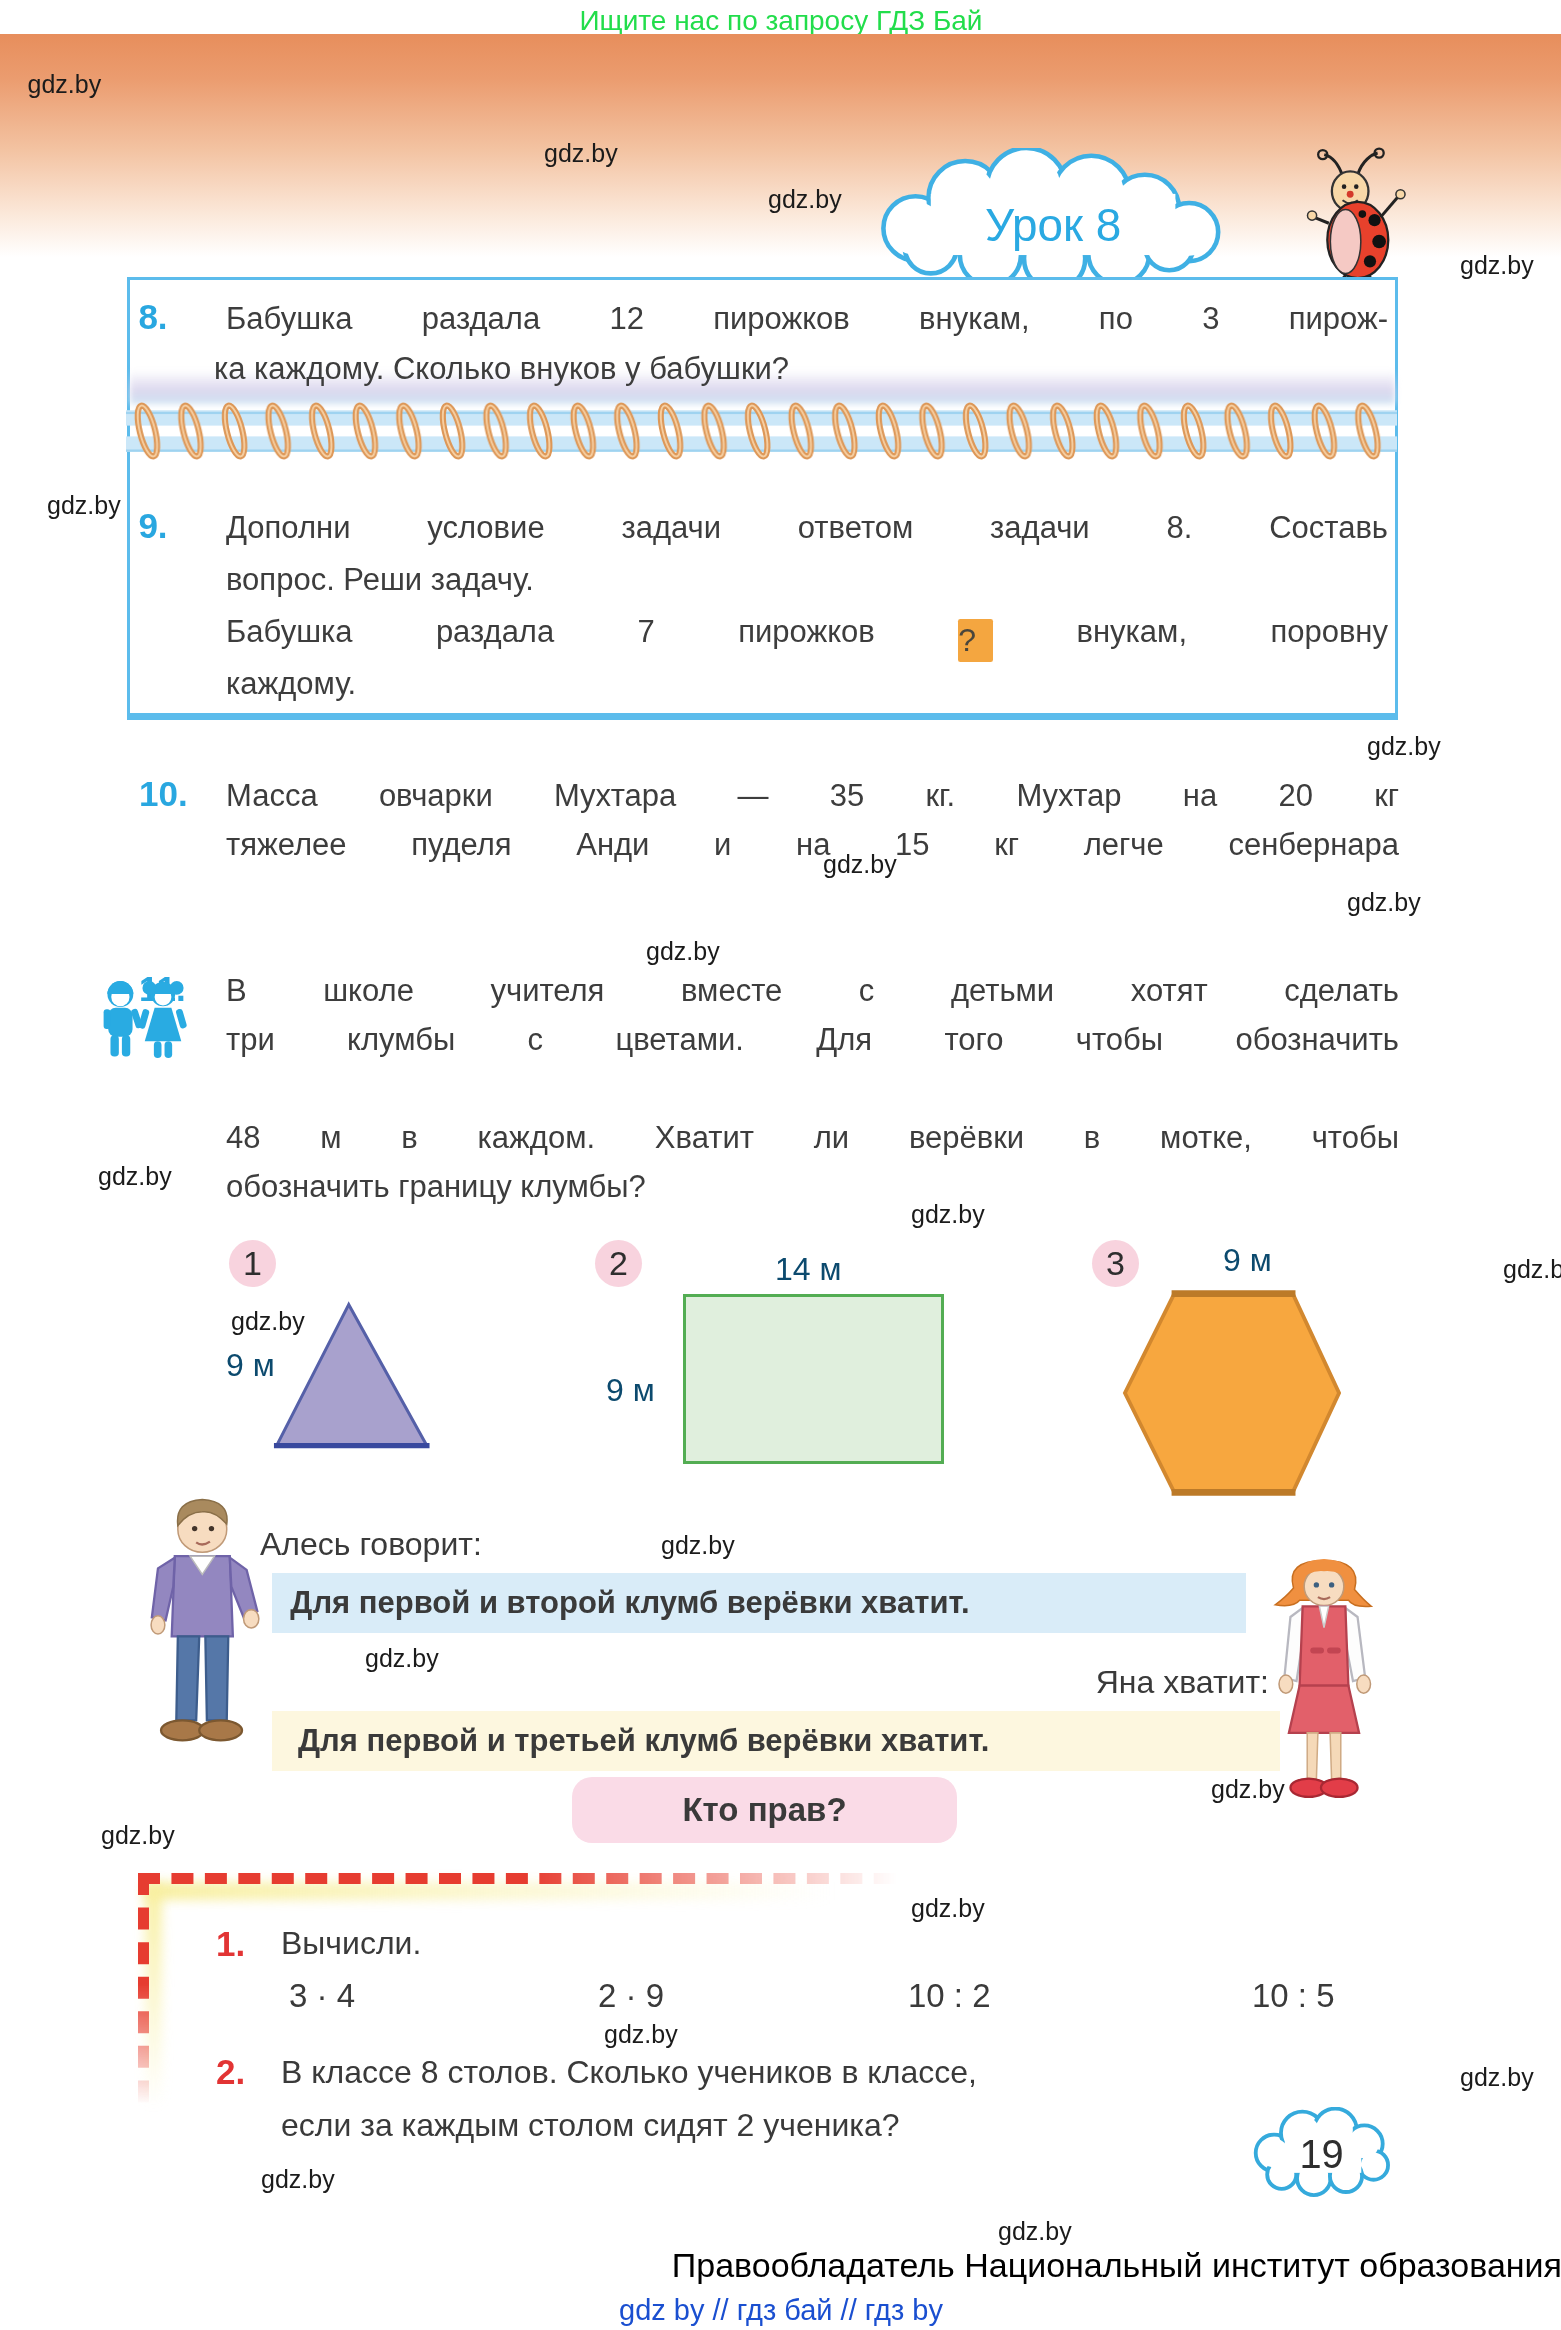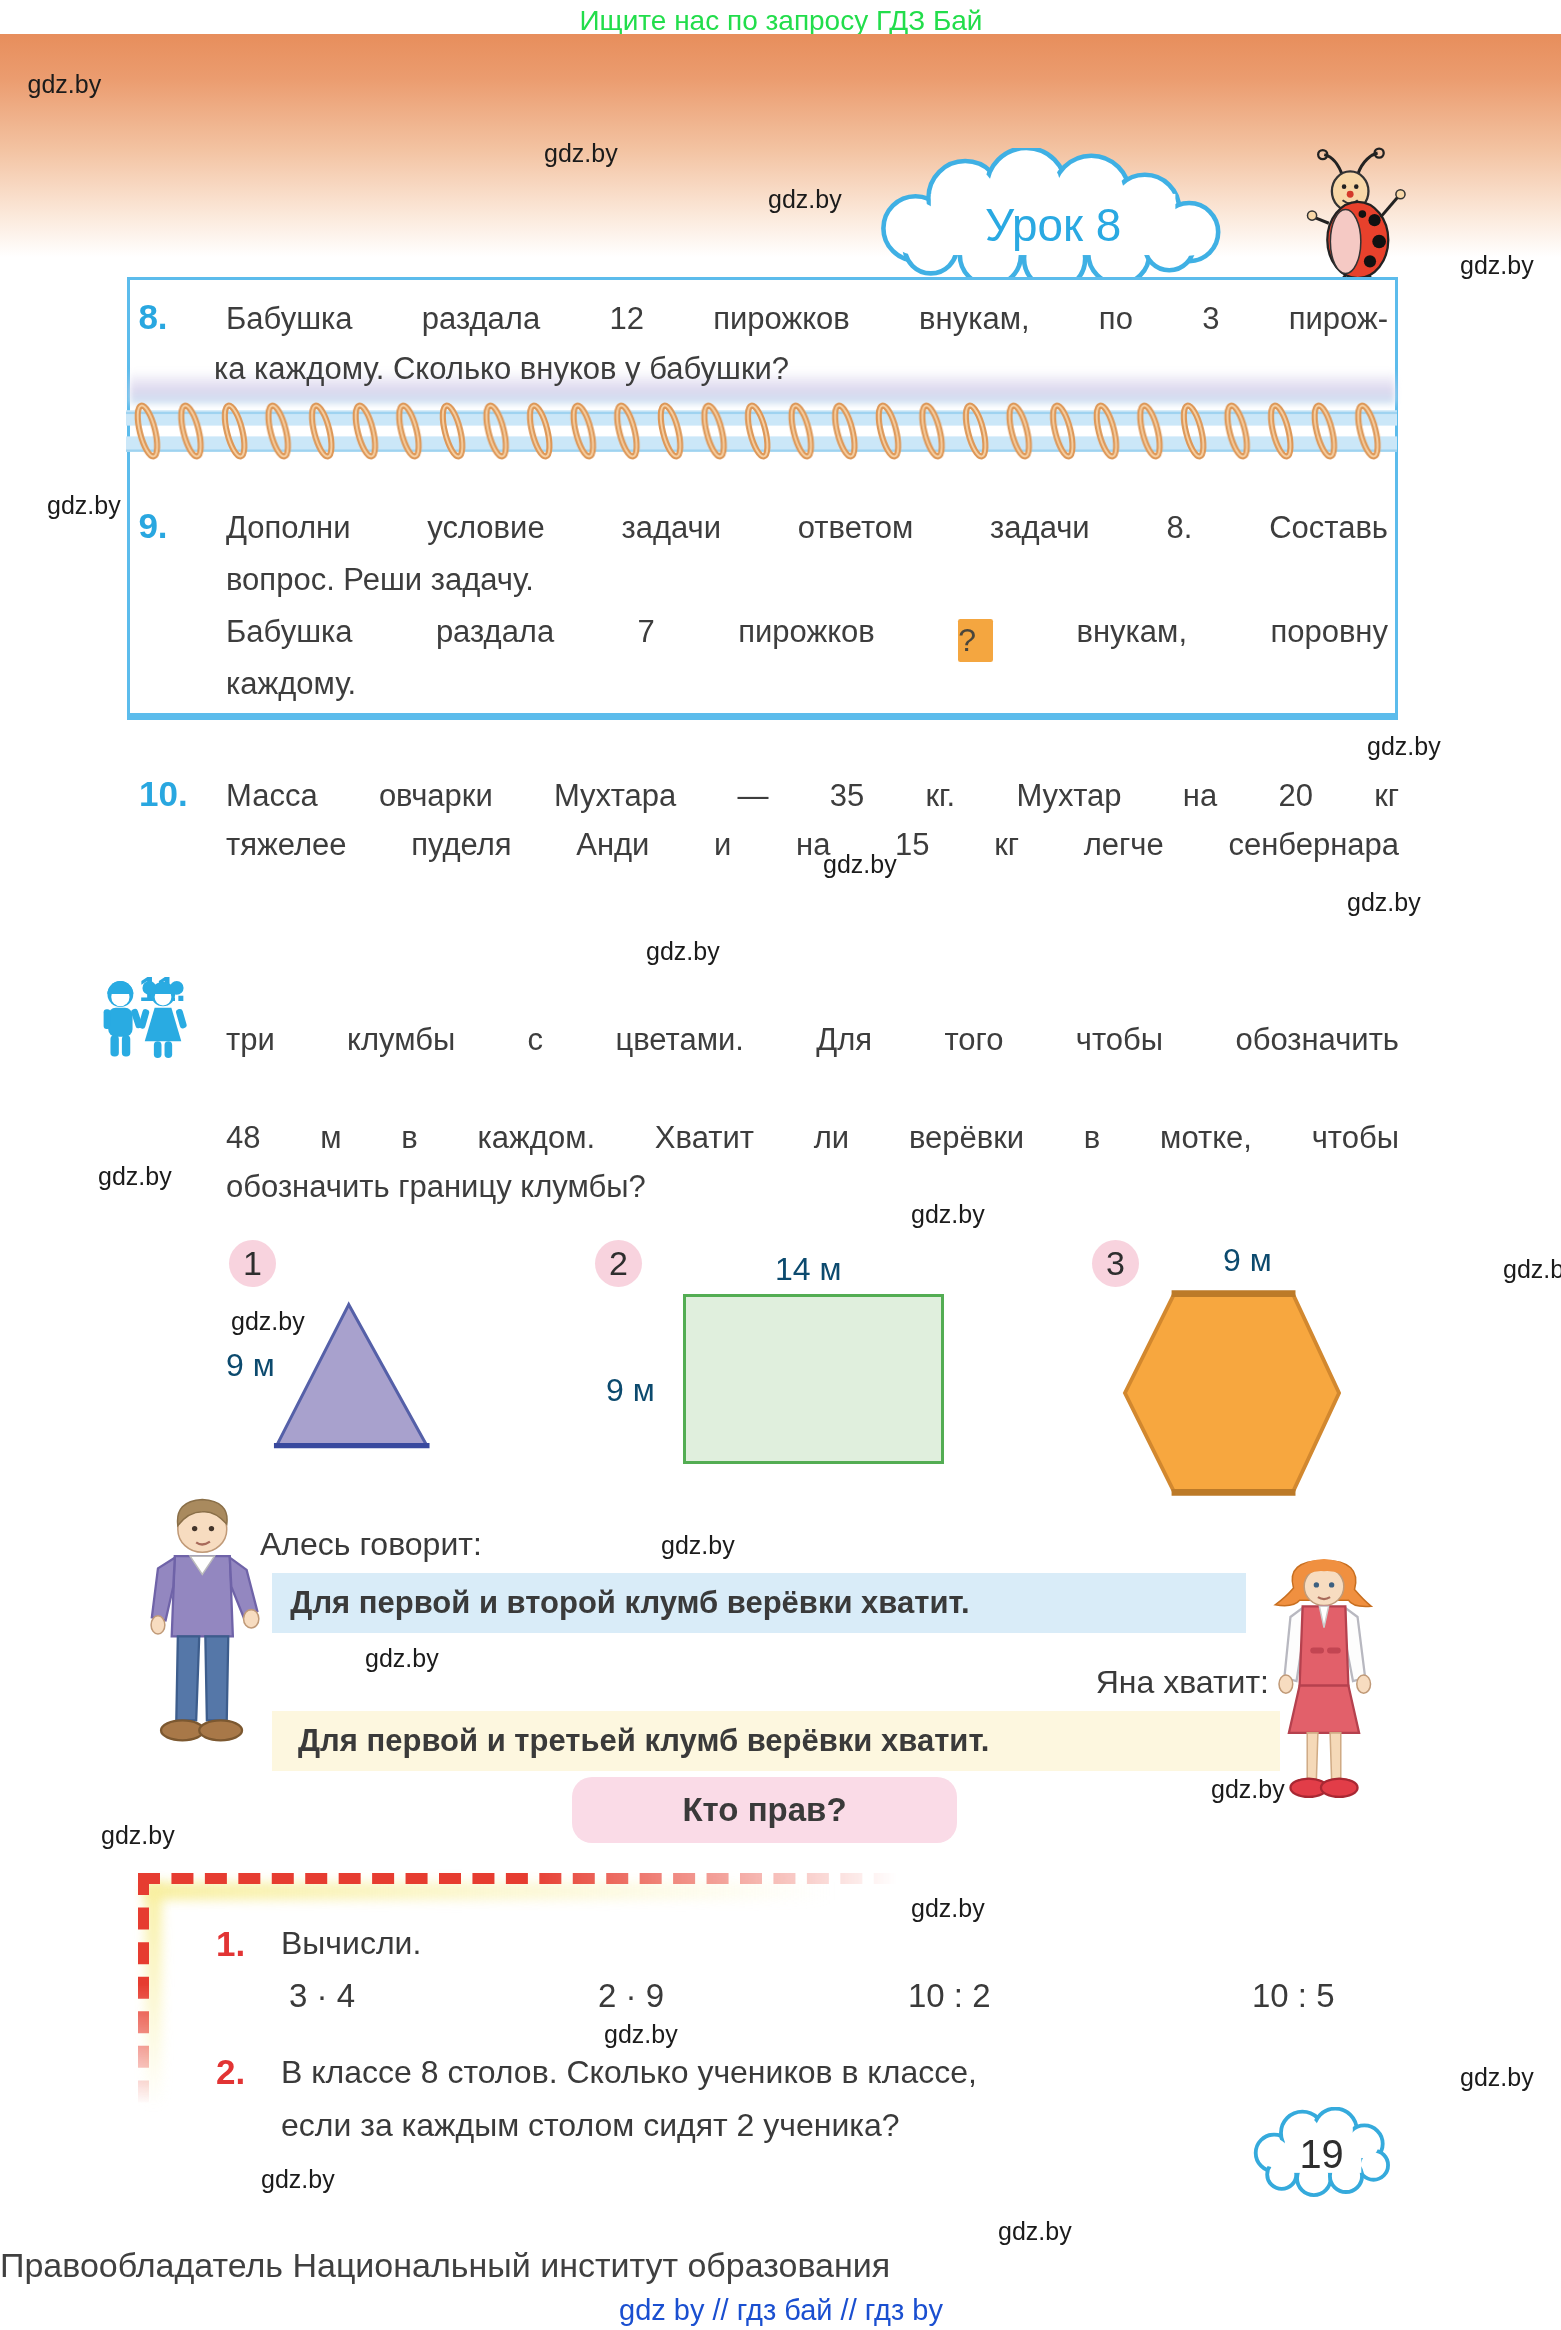--- a/index.html
+++ b/index.html
@@ -65,22 +65,22 @@
             -webkit-mask-image:linear-gradient(to right,#000 0 42%,transparent 82%);
             mask-image:linear-gradient(to right,#000 0 42%,transparent 82%);}
   .dash-left{position:absolute;left:138px;top:1873px;width:0;height:264px;
             border-left:11.5px dashed #e63c30;
             -webkit-mask-image:linear-gradient(#000 0 42%,transparent 88%);
             mask-image:linear-gradient(#000 0 42%,transparent 88%);}
 
   .expr{position:absolute;top:1977px;font-size:33px;color:#3a3a3a;white-space:nowrap;}
   .tline{position:absolute;font-size:32px;color:#3a3a3a;white-space:nowrap;}
 
-  .copyright{position:absolute;top:2246px;left:0;width:100%;text-align:left;
-             font-size:34px;color:#404040;}
+  .copyright{position:absolute;top:2246px;left:0;width:100%;text-align:right;
+             font-size:34px;color:#000000;}
   .links{position:absolute;top:2294px;left:0;width:100%;text-align:center;
              font-size:29px;color:#1a4fd0;}
 </style>
 </head>
 <body>
 
 <div class="page">
 
   <div class="promo">Ищите нас по запросу ГДЗ Бай</div>
 
@@ -199,20 +199,21 @@
     <div class="pline" style="left:96px;top:278px">вопрос. Реши задачу.</div>
     <div class="pline just" style="left:96px;top:330px;width:1162px"><span>Бабушка раздала 7 пирожков</span> <span class="qbox">?</span> <span>внукам, поровну</span></div>
     <div class="pline" style="left:96px;top:382px">каждому.</div>
   </div>
 
   <div class="pnum" style="left:139px;top:774px">10.</div>
   <div class="pline just" style="left:226px;top:774px;width:1173px">Масса овчарки Мухтара — 35 кг. Мухтар на 20 кг</div>
   <div class="pline just" style="left:226px;top:823px;width:1173px">тяжелее пуделя Анди и на 15 кг легче сенбернара</div>
 
   <div class="pnum" style="left:139px;top:969px">11.</div>
+  <div class="pline just" style="left:226px;top:969px;width:1173px">В школе учителя вместе с детьми хотят сделать</div>
   <div class="pline just" style="left:226px;top:1018px;width:1173px">три клумбы с цветами. Для того чтобы обозначить</div>
   <div class="pline just" style="left:226px;top:1116px;width:1173px">48 м в каждом. Хватит ли верёвки в мотке, чтобы</div>
   <div class="pline" style="left:226px;top:1165px">обозначить границу клумбы?</div>
 
   <div class="abs" style="left:96px;top:980px;width:99px;height:86px">
     <svg viewBox="0 0 130 112" width="99" height="86">
       <g fill="#29abe2">
         <circle cx="32" cy="18" r="17"></circle>
         <circle cx="32" cy="22" r="12" fill="#fff"></circle>
         <path d="M32,1 A17,17 0 0 1 49,18 L15,18 A17,17 0 0 1 32,1 Z"></path>

